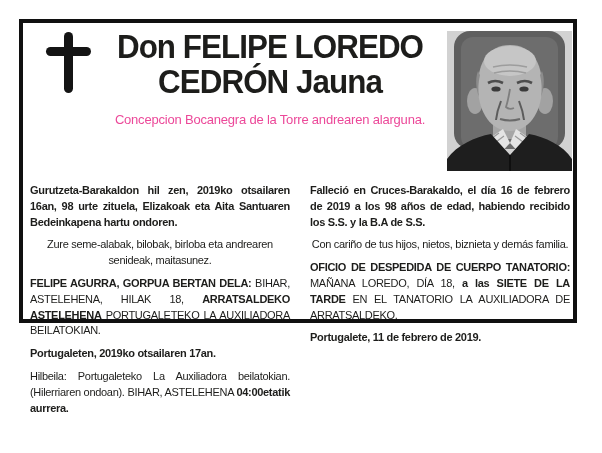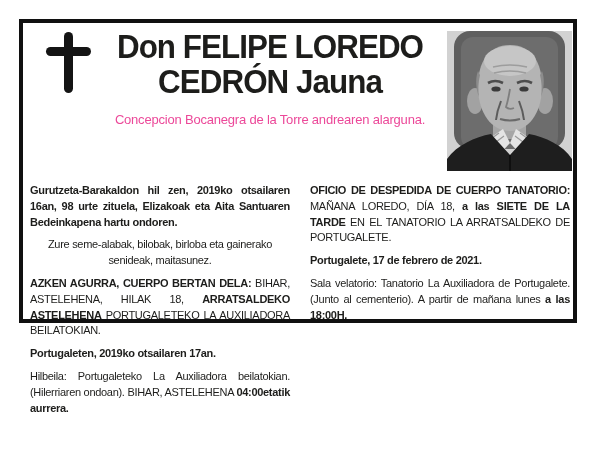--- a/index.html
+++ b/index.html
@@ -138,26 +138,27 @@
     <path d="M41 110 L52 102 M45 114 L57 105 M84 110 L73 102 M80 114 L68 105" stroke="#9a9a9a" stroke-width="1.2" fill="none"></path>
 
     <path d="M0 140 L0 128 C10 114 28 106 44 103 L63 124 L82 103 C98 106 116 114 125 128 L125 140 Z" fill="#1e1e1e"></path>
     <path d="M63 124 L63 140" stroke="#0f0f0f" stroke-width="2"></path>
   </svg>
 
   <div class="columns">
 
     <div class="col">
       <p class="p bold just">Gurutzeta-Barakaldon hil zen, 2019ko otsailaren 16an, 98 urte zituela, Elizakoak eta Aita Santuaren Bedeinkapena hartu ondoren.</p>
-      <p class="p center">Zure seme-alabak, bilobak, birloba eta gainerako senideak, maitasunez.</p>
-      <p class="p just"><span class="b">AZKEN AGURRA, CUERPO BERTAN DELA:</span><span> BIHAR, ASTELEHENA, HILAK 18, </span><span class="b">ARRATSALDEKO ASTELEHENA</span><span> PORTUGALETEKO LA AUXILIADORA BEILATOKIAN.</span></p>
+      <p class="p center">Zure seme-alabak, bilobak, birloba eta andrearen senideak, maitasunez.</p>
+      <p class="p just"><span class="b">FELIPE AGURRA, GORPUA BERTAN DELA:</span><span> BIHAR, ASTELEHENA, HILAK 18, </span><span class="b">ARRATSALDEKO ASTELEHENA</span><span> PORTUGALETEKO LA AUXILIADORA BEILATOKIAN.</span></p>
       <p class="p bold">Portugaleten, 2019ko otsailaren 17an.</p>
       <p class="p just"><span>Hilbeila: Portugaleteko La Auxiliadora beilatokian. (Hilerriaren ondoan). BIHAR, ASTELEHENA </span><span class="b">04:00etatik aurrera.</span></p>
     </div>
 
     <div class="col">
-      <p class="p just"><span class="b">OFICIO DE DESPEDIDA DE CUERPO TANATORIO:</span><span> MAÑANA LOREDO, DÍA 18, </span><span class="b">a las SIETE DE LA TARDE</span><span> EN EL TANATORIO LA ARRATSALDEKO DE PORTUGALETE.</span></p>
-      <p class="p bold">Portugalete, 17 de febrero de 2021.</p>
-      <p class="p just"><span>Sala velatorio: Tanatorio La Auxiliadora de Portugalete. (Junto al cementerio). A partir de mañana lunes </span><span class="b">a las 18:00H.</span></p>
+      <p class="p bold just">Falleció en Cruces-Barakaldo, el día 16 de febrero de 2019 a los 98 años de edad, habiendo recibido los S.S. y la B.A de S.S.</p>
+      <p class="p center">Con cariño de tus hijos, nietos, biznieta y demás familia.</p>
+      <p class="p just"><span class="b">OFICIO DE DESPEDIDA DE CUERPO TANATORIO:</span><span> MAÑANA LOREDO, DÍA 18, </span><span class="b">a las SIETE DE LA TARDE</span><span> EN EL TANATORIO LA AUXILIADORA DE ARRATSALDEKO.</span></p>
+      <p class="p bold">Portugalete, 11 de febrero de 2019.</p>
     </div>
 
   </div>
 </div>
 
 </body></html>

